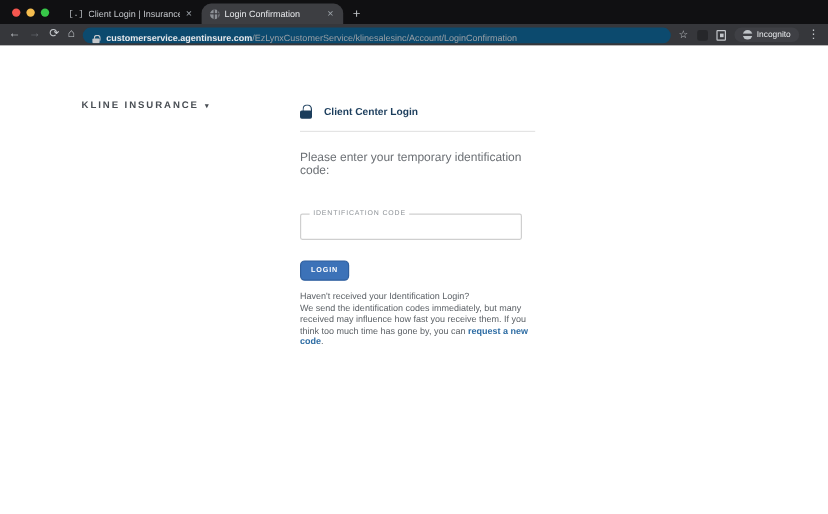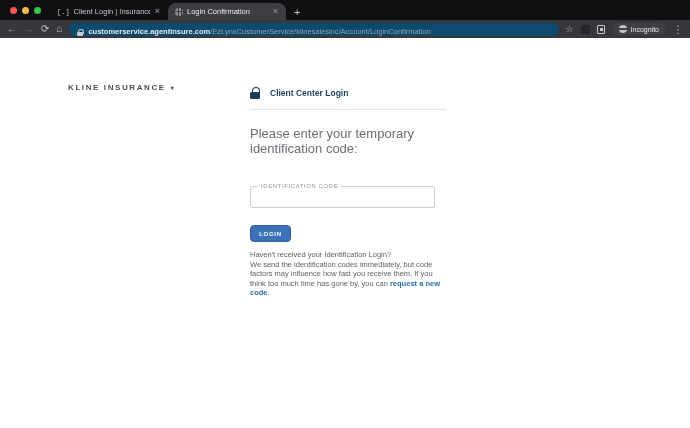--- a/index.html
+++ b/index.html
@@ -46,21 +46,21 @@
   .page { position:absolute; top:38px; left:0; width:690px; height:390px; background:#fff; }
   .brand { position:absolute; left:68px; top:45px; display:flex; align-items:center; gap:5px; font-size:8px; font-weight:bold; letter-spacing:1.6px; color:#494e54; }
   .brand-caret { font-size:6px; letter-spacing:0; color:#494e54; }
 
   .login-card { position:absolute; left:250px; top:49px; width:196px; }
   .card-heading { display:flex; align-items:center; gap:10px; color:#1b3d5c; font-weight:bold; font-size:8.5px; }
   .lock-big { width:10px; height:12px; position:relative; flex:0 0 auto; }
   .lock-big::before { content:''; position:absolute; top:0; left:2px; width:6px; height:6px; border:1.6px solid #1b3d5c; border-bottom:none; border-radius:4px 4px 0 0; }
   .lock-big::after { content:''; position:absolute; bottom:0; left:0; width:10px; height:7px; background:#1b3d5c; border-radius:1.5px; }
   .divider { border:none; border-top:1px solid #e4e4e4; margin-top:10px; }
-  .instruction { margin-top:16px; font-size:13px; color:#6b6f74; }
+  .instruction { margin-top:16px; font-size:10px; color:#6b6f74; }
   .field { position:relative; margin-top:30px; width:185px; height:22px; border:1px solid #cfcfcf; border-radius:2px; background:#fff; }
   .field-label { position:absolute; top:-4px; left:7px; background:#fff; padding:0 3px; font-size:5.8px; letter-spacing:0.7px; color:#8d9297; }
   .field input { position:absolute; inset:4px 5px 2px 5px; width:auto; border:none; outline:none; background:transparent; font-size:8px; color:#333; font-family:"Liberation Sans", sans-serif; }
   .login-btn { margin-top:17px; width:41px; height:17px; background:#3c72b8; border:1px solid #2f5f9e; border-radius:4px; color:#fff; font-size:6px; font-weight:bold; letter-spacing:0.7px; display:flex; align-items:center; justify-content:center; cursor:pointer; font-family:"Liberation Sans", sans-serif; }
   .help { margin-top:8px; width:196px; font-size:7.5px; line-height:9.5px; color:#5d6267; }
   .help a { color:#2e6da4; font-weight:bold; text-decoration:none; }
 </style>
 </head>
 <body>
 
@@ -124,18 +124,18 @@
 
       <div class="field">
         <span class="field-label">IDENTIFICATION CODE</span>
         <input type="text" aria-label="IDENTIFICATION CODE" style="">
       </div>
 
       <button class="login-btn">LOGIN</button>
 
       <div class="help">
         <div>Haven't received your Identification Login?</div>
-        <span>We send the identification codes immediately, but code factors may influence how fast you receive them. If you think too much time has gone by, you can </span><a href="#">request a new code</a><span>.</span>
+        <span>We send the identification codes immediately, but many received may influence how fast you receive them. If you think too much time has gone by, you can </span><a href="#">request a new code</a><span>.</span>
       </div>
     </div>
 
   </div>
 </div>
 
 </body></html>

